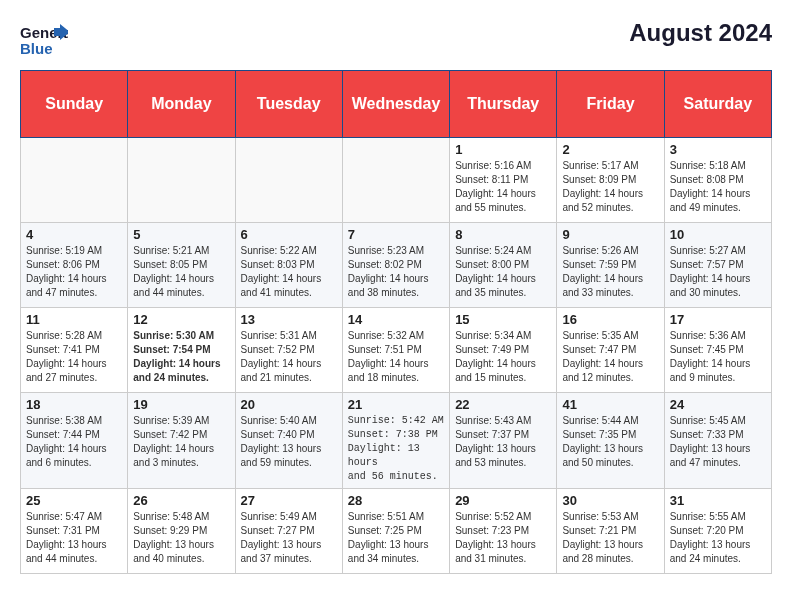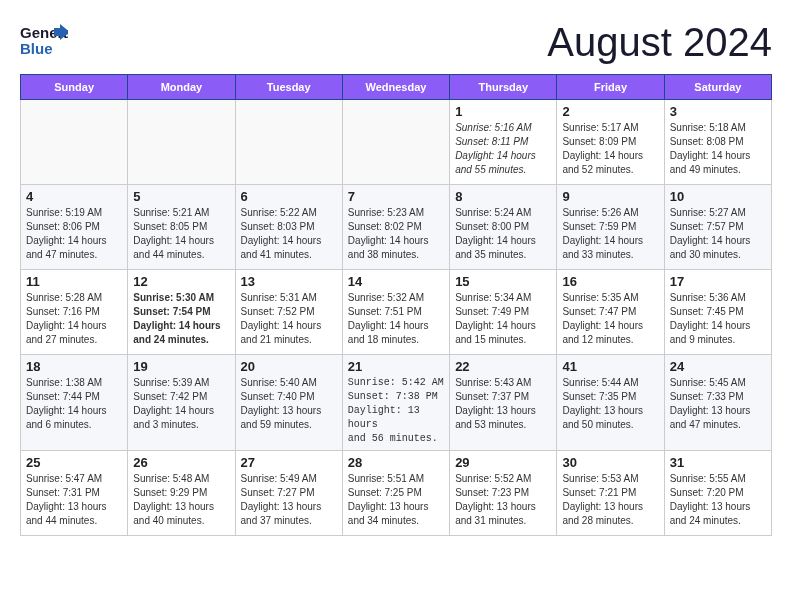--- a/index.html
+++ b/index.html
@@ -18,40 +18,40 @@
     }
     .logo {
       display: flex;
       flex-direction: column;
       align-items: flex-start;
     }
     .title-section {
       text-align: right;
     }
     .month-year {
-      font-size: 40px;
-      font-weight: normal;
+      font-size: 24px;
+      font-weight: bold;
       color: #1a1a2e;
       line-height: 1.1;
     }
     .location {
       font-size: 16px;
       color: #333;
     }
     table {
       width: 100%;
       border-collapse: collapse;
       table-layout: fixed;
     }
     thead tr th {
-      background-color: #8b5cf6;
+      background-color: #ef4444;
       color: #fff;
       text-align: center;
-      padding: 6px 4px;
-      font-size: 11px;
+      padding: 24px 4px;
+      font-size: 16px;
       font-weight: bold;
       border: 1px solid #1a4a8a;
     }
     tbody tr td {
       border: 1px solid #ccc;
       vertical-align: top;
       padding: 4px 5px;
       font-size: 10.5px;
       color: #222;
       height: 85px;
@@ -111,21 +111,21 @@
       </tr>
   </thead>
   <tbody id="calendar-body">
   <tr>
         <td class="empty-cell"></td>
         <td class="empty-cell"></td>
         <td class="empty-cell"></td>
         <td class="empty-cell"></td>
         <td>
           <div class="day-number">1</div>
-          <div class="day-detail" style="white-space: pre-line; font-style: italic;">Sunrise: 5:16 AM
+          <div class="day-detail" style="white-space: pre-line;">Sunrise: 5:16 AM
 Sunset: 8:11 PM
 Daylight: 14 hours
 and 55 minutes.</div>
         </td>
         <td>
           <div class="day-number">2</div>
           <div class="day-detail" style="white-space: pre-line;">Sunrise: 5:17 AM
 Sunset: 8:09 PM
 Daylight: 14 hours
 and 52 minutes.</div>
@@ -186,21 +186,21 @@
           <div class="day-detail" style="white-space: pre-line;">Sunrise: 5:27 AM
 Sunset: 7:57 PM
 Daylight: 14 hours
 and 30 minutes.</div>
         </td>
       </tr>
       <tr>
         <td>
           <div class="day-number">11</div>
           <div class="day-detail" style="white-space: pre-line;">Sunrise: 5:28 AM
-Sunset: 7:16 PM
+Sunset: 7:41 PM
 Daylight: 14 hours
 and 27 minutes.</div>
         </td>
         <td>
           <div class="day-number">12</div>
           <div class="day-detail" style="white-space: pre-line; font-weight: bold;">Sunrise: 5:30 AM
 Sunset: 7:54 PM
 Daylight: 14 hours
 and 24 minutes.</div>
         </td>
@@ -236,21 +236,21 @@
           <div class="day-number">17</div>
           <div class="day-detail" style="white-space: pre-line;">Sunrise: 5:36 AM
 Sunset: 7:45 PM
 Daylight: 14 hours
 and 9 minutes.</div>
         </td>
       </tr>
       <tr>
         <td>
           <div class="day-number">18</div>
-          <div class="day-detail" style="white-space: pre-line;">Sunrise: 1:38 AM
+          <div class="day-detail" style="white-space: pre-line;">Sunrise: 5:38 AM
 Sunset: 7:44 PM
 Daylight: 14 hours
 and 6 minutes.</div>
         </td>
         <td>
           <div class="day-number">19</div>
           <div class="day-detail" style="white-space: pre-line;">Sunrise: 5:39 AM
 Sunset: 7:42 PM
 Daylight: 14 hours
 and 3 minutes.</div>

